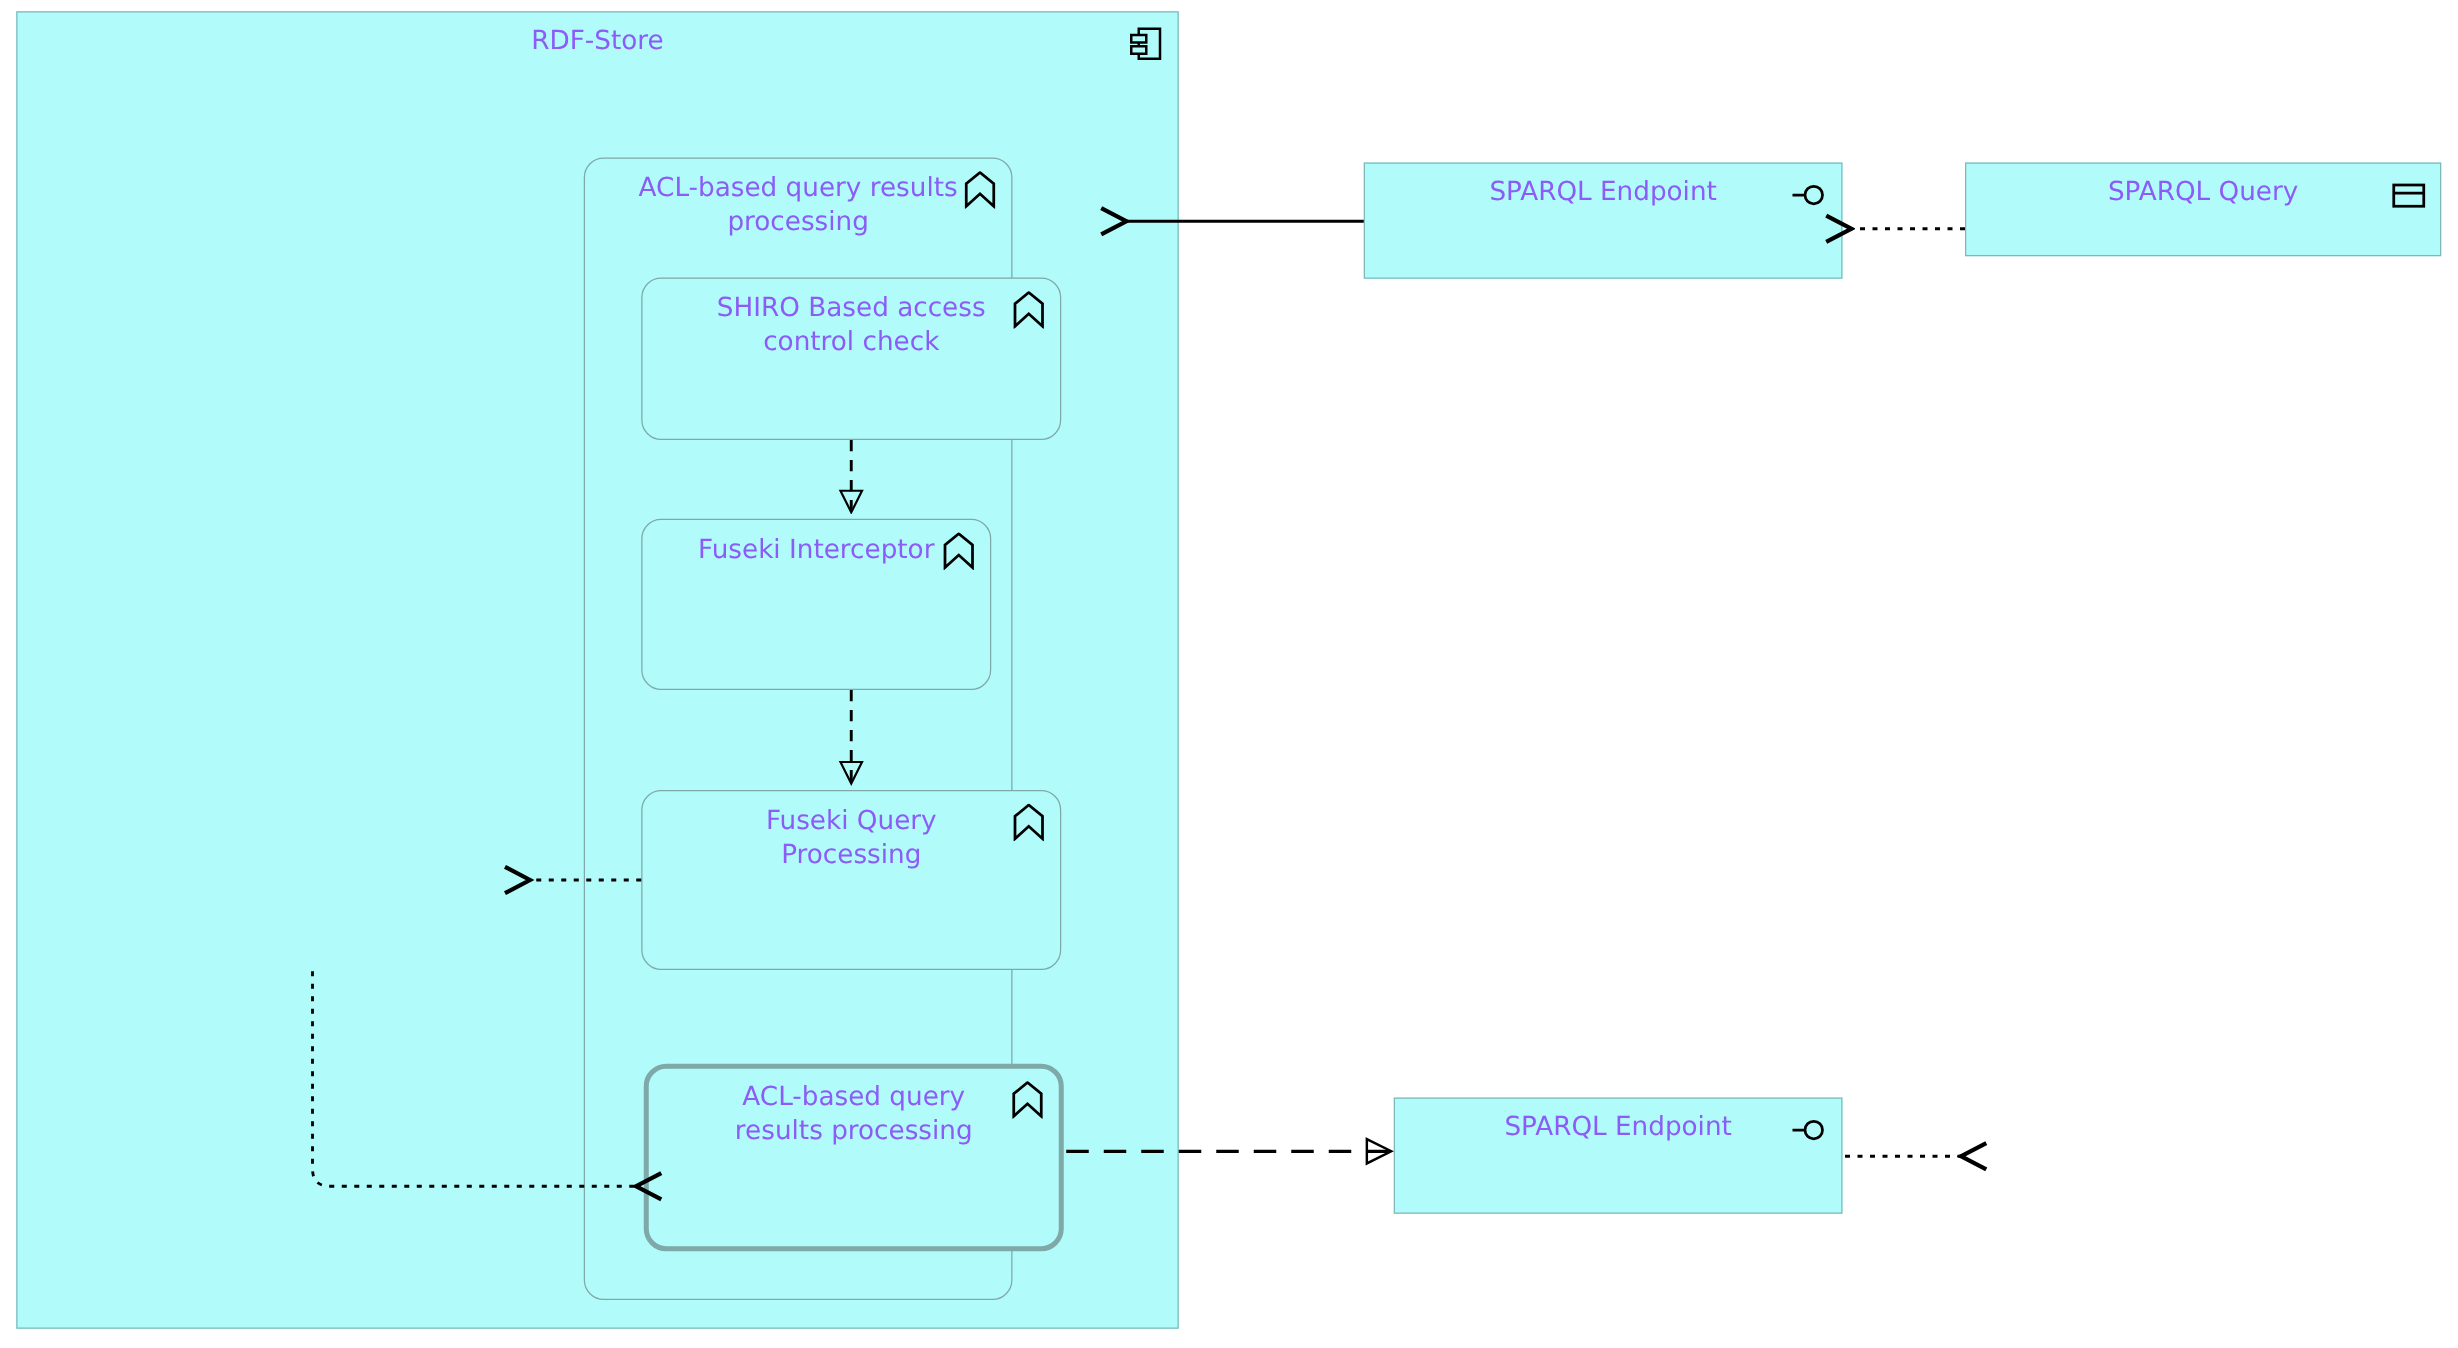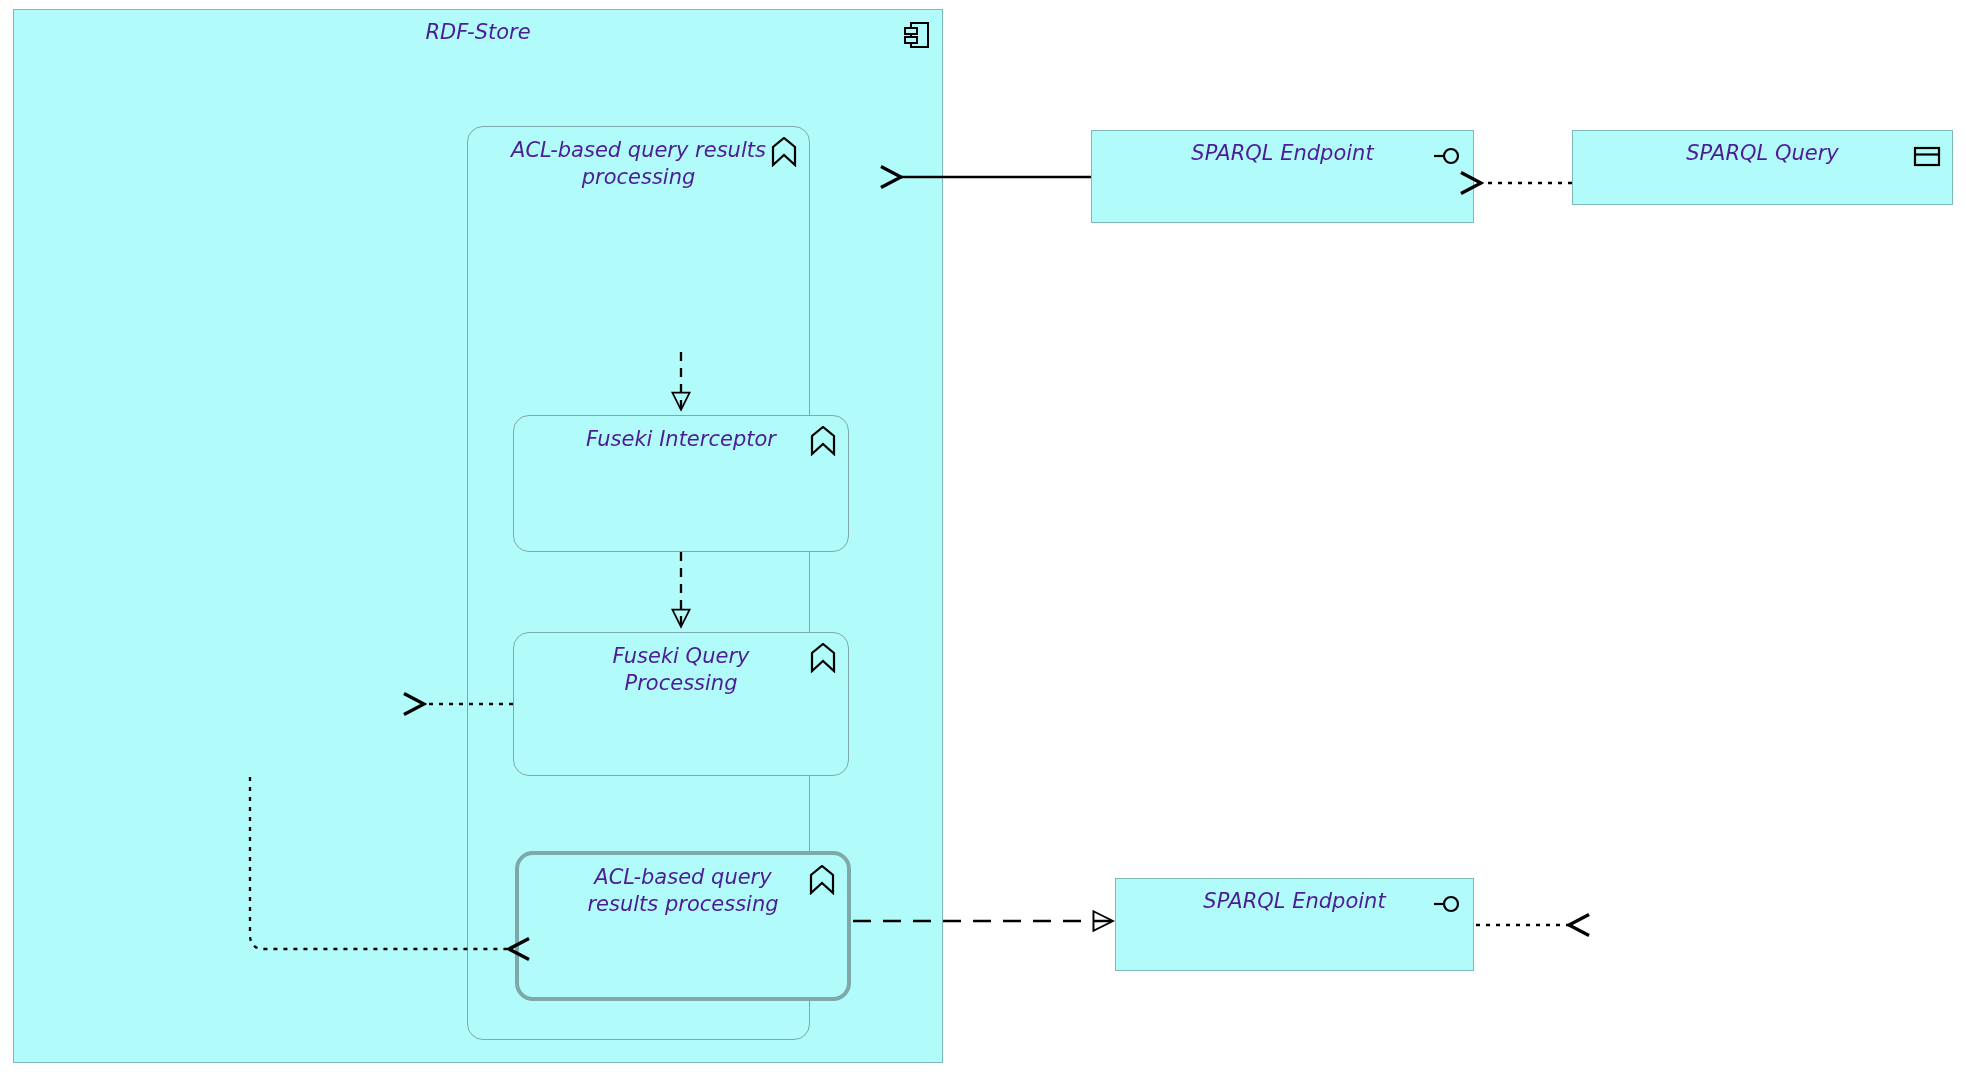--- a/index.html
+++ b/index.html
@@ -46,24 +46,23 @@
   }
 
   .node-label {
     position: absolute;
     left: 34px;
     right: 34px;
     top: 9px;
     text-align: center;
     font-size: 21px;
     line-height: 1.28;
-    color: #4c1d95;
+    color: #8b5cf6;
     white-space: pre-line;
     pointer-events: none;
-    font-style: italic;
   }
   .node.container > .node-label {
     top: 9px;
     font-size: 21px;
   }
   .node.fn > .node-label {
     top: 10px;
   }
 
   
@@ -110,22 +109,31 @@
   <div class="node fn" style="left:467px; top:126px; width:343px; height:914px;">
     <div class="node-label">ACL-based query results
 processing</div>
     <span class="icon">
       <svg viewBox="0 0 30 30" aria-hidden="true">
         <path d="M4 28 L4 10 L15 1 L26 10 L26 28 L15 18 Z" fill="none" stroke="#000" stroke-width="2.2" stroke-linejoin="miter"></path>
       </svg>
     </span>
   </div>
 
-
-  <div class="node fn" style="left:513px; top:415px; width:336px; height:137px;">
+  <div class="node fn" style="left:513px; top:222px; width:336px; height:130px;">
+    <div class="node-label">SHIRO Based access
+control check</div>
+    <span class="icon">
+      <svg viewBox="0 0 30 30" aria-hidden="true">
+        <path d="M4 28 L4 10 L15 1 L26 10 L26 28 L15 18 Z" fill="none" stroke="#000" stroke-width="2.2" stroke-linejoin="miter"></path>
+      </svg>
+    </span>
+  </div>
+
+  <div class="node fn" style="left:513px; top:415px; width:280px; height:137px;">
     <div class="node-label">Fuseki Interceptor</div>
     <span class="icon">
       <svg viewBox="0 0 30 30" aria-hidden="true">
         <path d="M4 28 L4 10 L15 1 L26 10 L26 28 L15 18 Z" fill="none" stroke="#000" stroke-width="2.2" stroke-linejoin="miter"></path>
       </svg>
     </span>
   </div>
 
   <div class="node fn" style="left:513px; top:632px; width:336px; height:144px;">
     <div class="node-label">Fuseki Query

